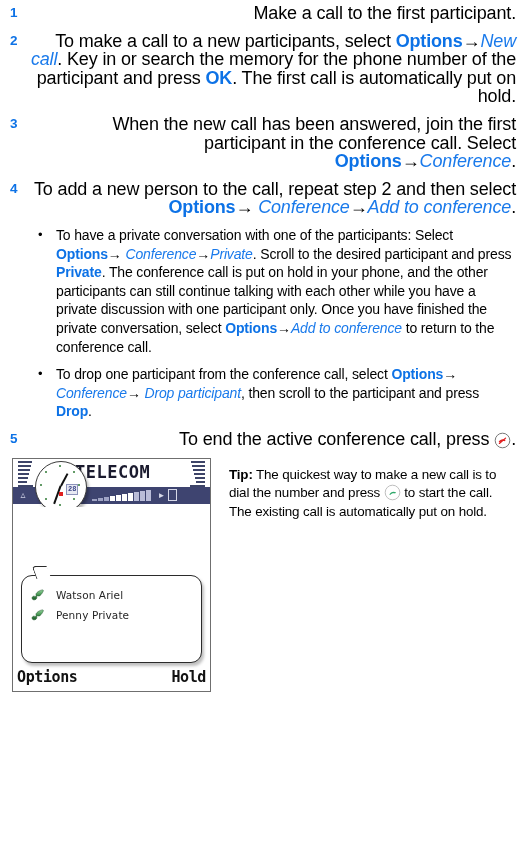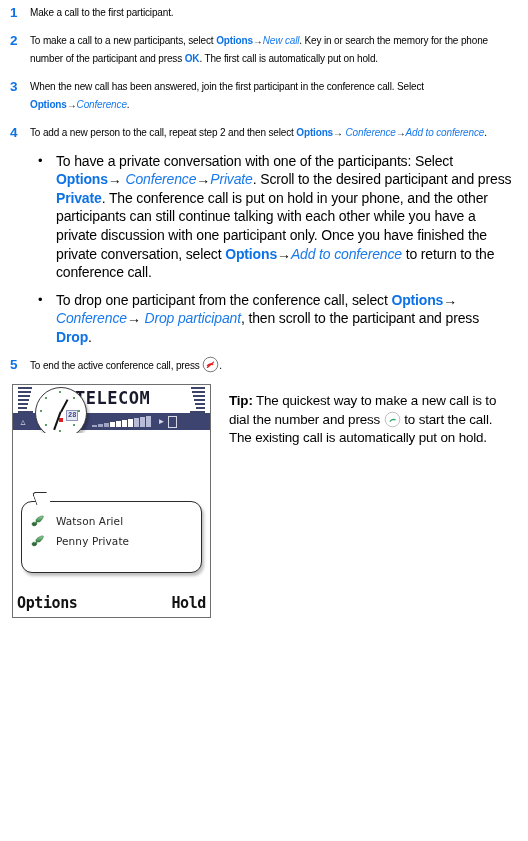--- a/index.html
+++ b/index.html
@@ -36,23 +36,24 @@
     font-size: 13.5px;
     line-height: 18.5px;
     width: 22px;
     flex: 0 0 22px;
     text-align: left;
     padding-left: 2px;
     box-sizing: border-box;
   }
   .step-body {
     flex: 1 1 auto;
-    font-size: 10px;
+    font-size: 18px;
     line-height: 18.6px;
     letter-spacing: -0.15px;
+    text-align: right;
   }
 
   .bullet-step {
     display: flex;
     align-items: flex-start;
     margin: 0 0 9px 0;
     padding-left: 30px;
   }
   .bullet-dot {
     flex: 0 0 18px;
@@ -197,21 +198,21 @@
   .ph-canvas {
     position: absolute;
     left: 0; right: 0; top: 48px; bottom: 30px;
     background: #ffffff;
   }
 
   .bubble {
     position: absolute;
     left: 8px; right: 8px;
     top: 68px;
-    height: 72px;
+    height: 88px;
     border: 1.5px solid #2b2b2b;
     border-radius: 11px;
     background: #ffffff;
     box-shadow: 2px 3px 3px rgba(0,0,0,0.25);
     box-sizing: border-box;
     padding: 9px 0 0 8px;
   }
   .bubble:before {
     content: "";
     position: absolute;

